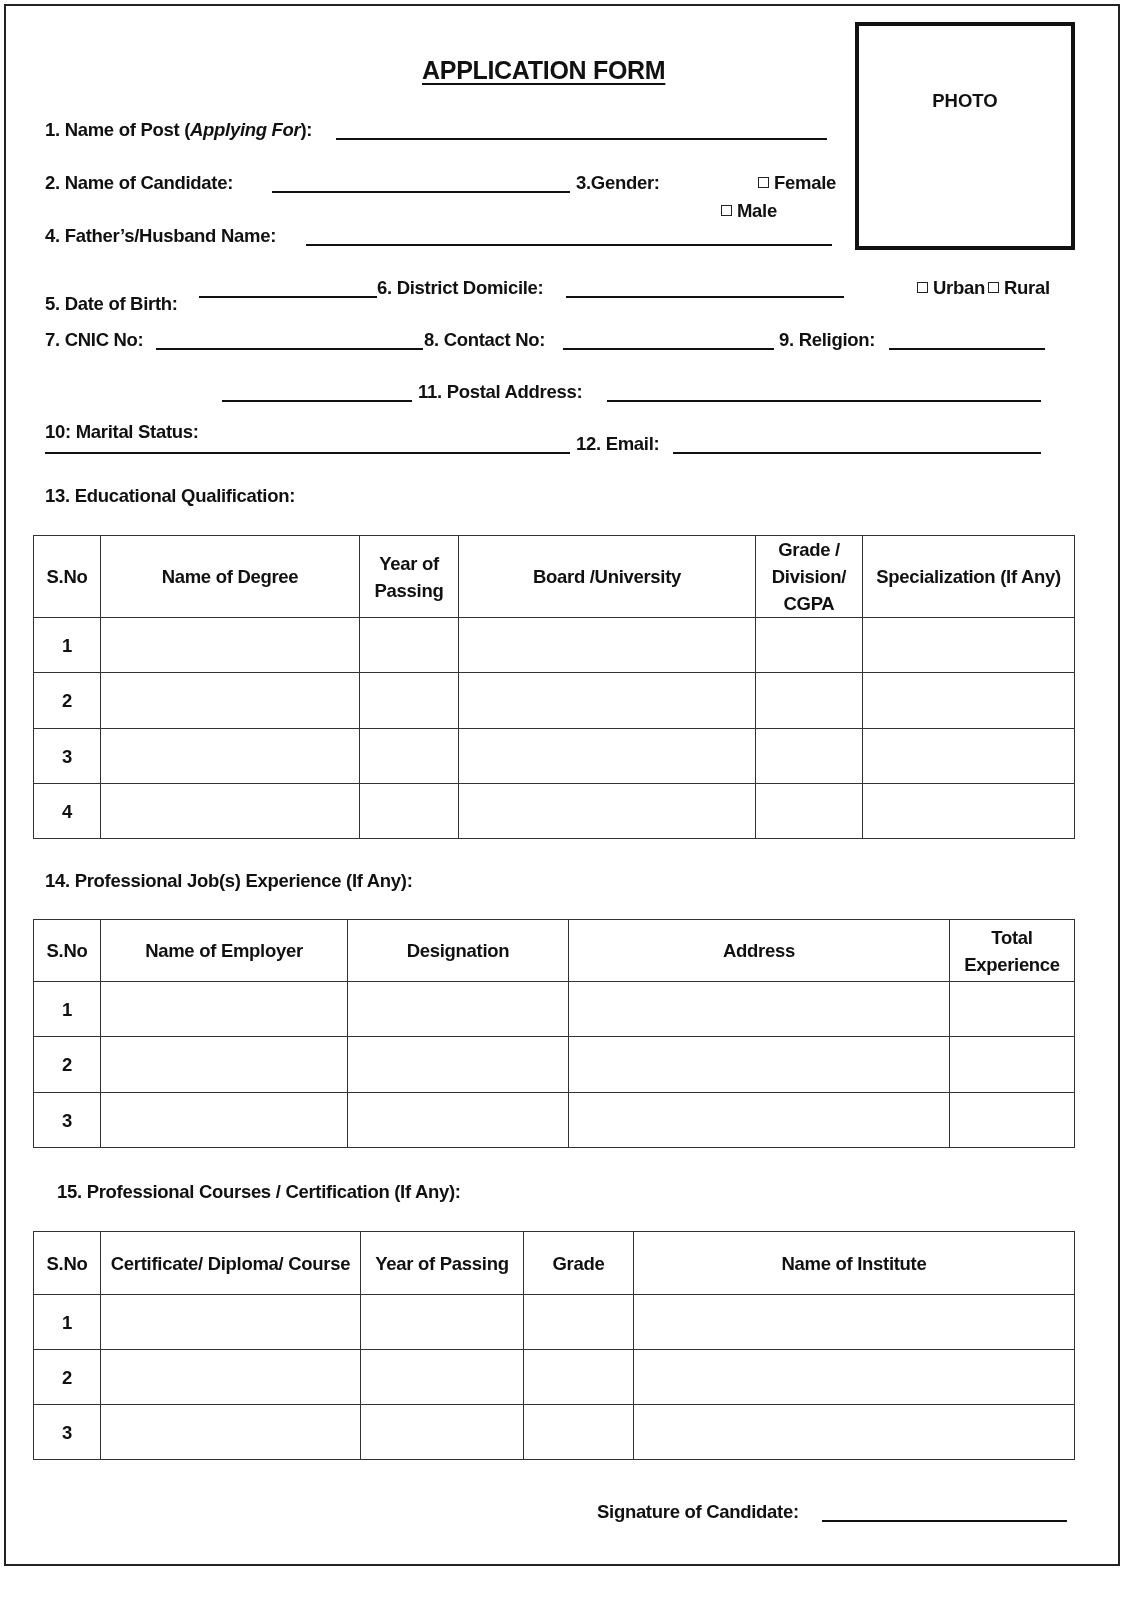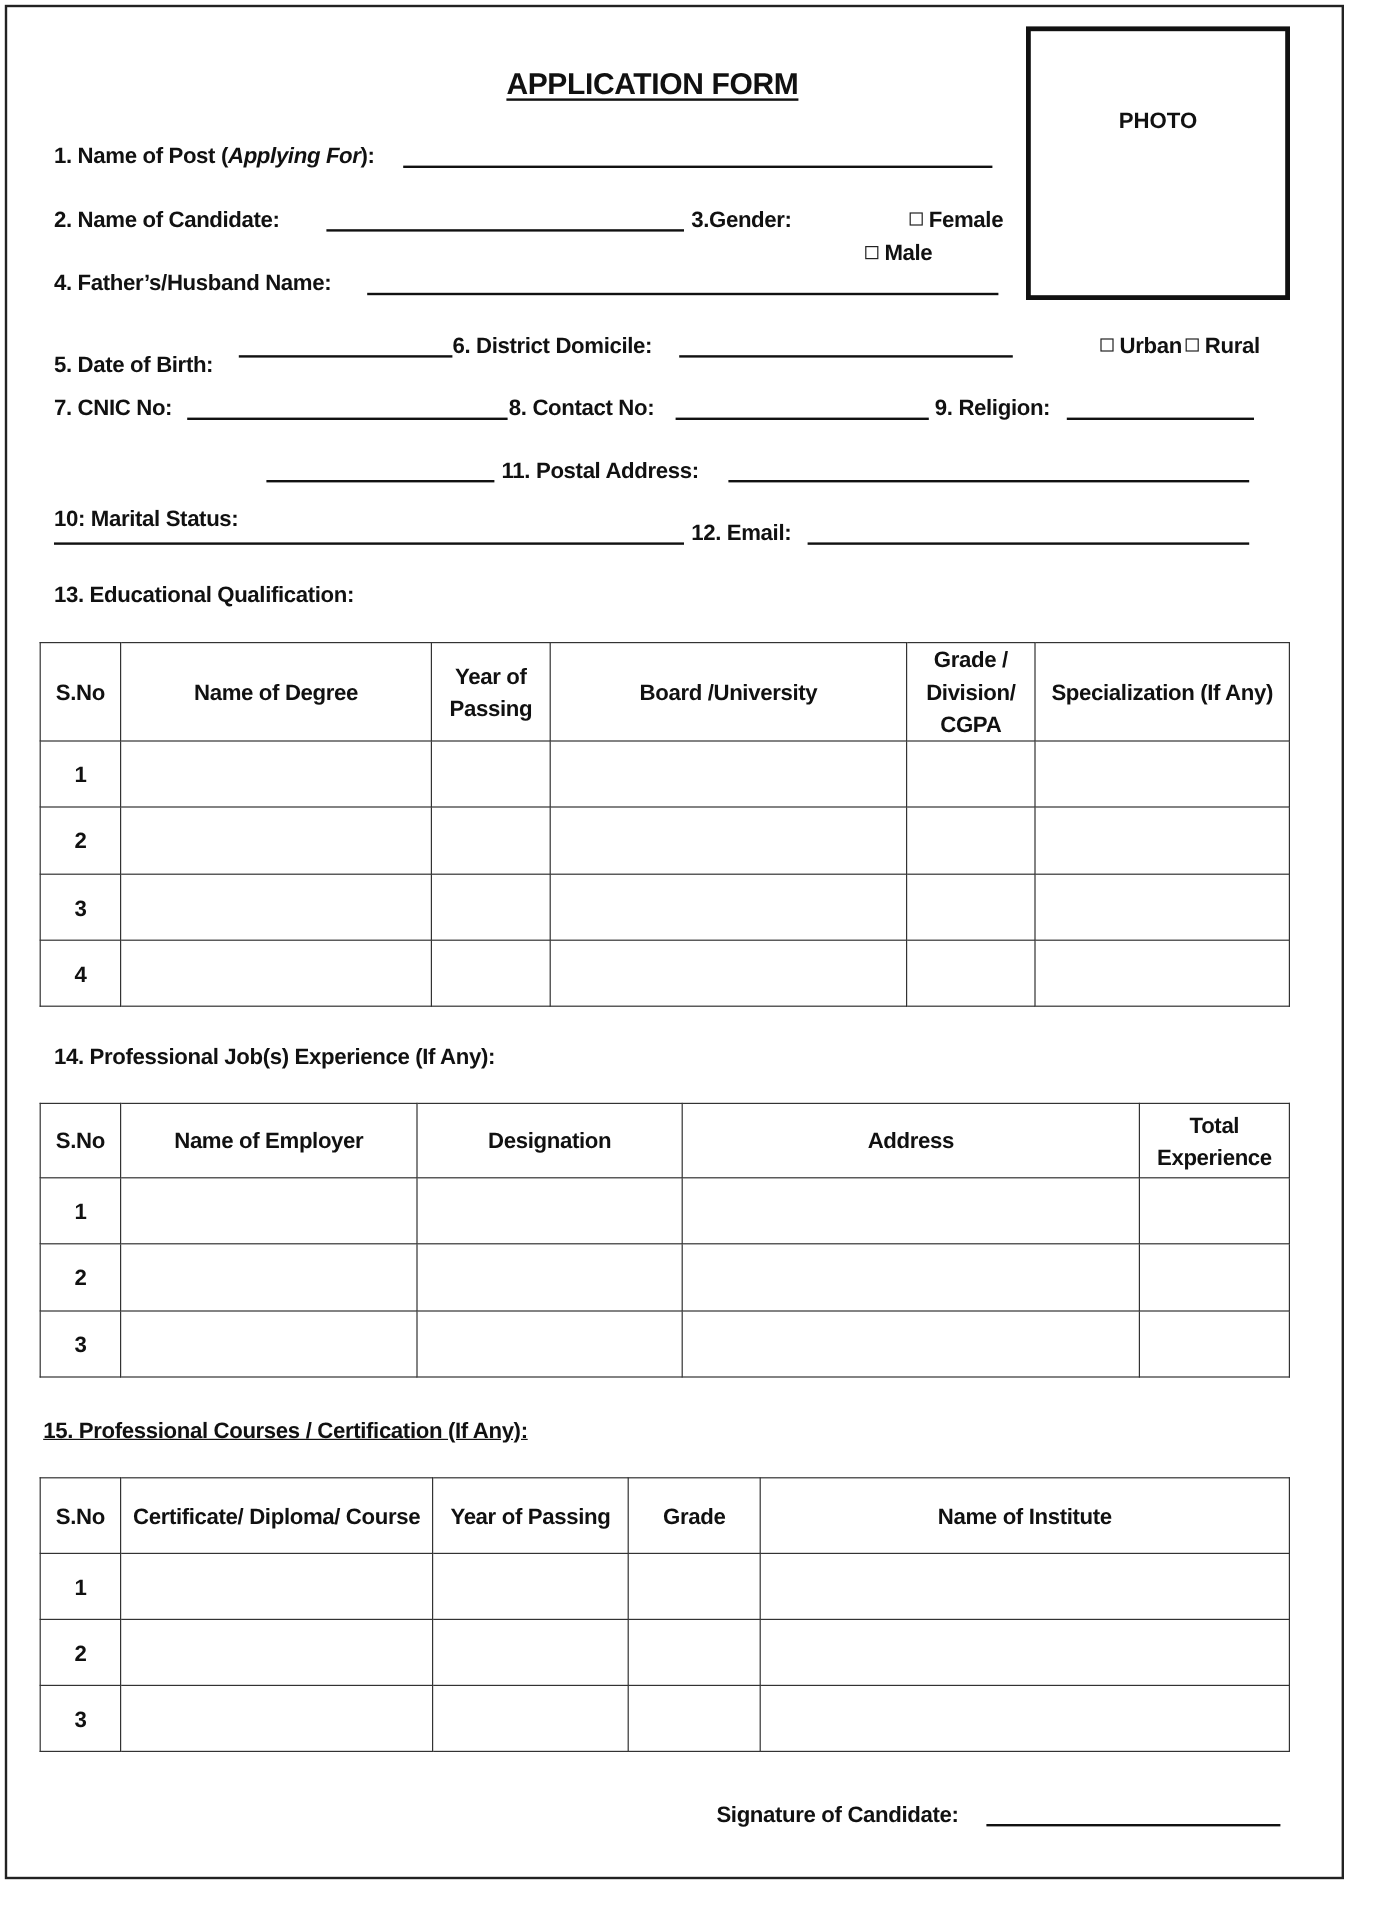--- a/index.html
+++ b/index.html
@@ -152,21 +152,21 @@
   <tr style="height:55px">
         <td>3</td>
         <td></td>
         <td></td>
         <td></td>
         <td></td>
       </tr>
 </tbody>
   </table>
 
-<div class="abs lbl" style="left:36px;top:1181px;text-decoration:underline;">15. Professional Courses / Certification (If Any):</div>
+<div class="abs lbl" style="left:57px;top:1181px;">15. Professional Courses / Certification (If Any):</div>
 <table class="grid" style="left:33px;top:1231px;width:1041px;">
   <colgroup>
       <col style="width:67px">
       <col style="width:260px">
       <col style="width:163px">
       <col style="width:110px">
       <col style="width:441px">
     </colgroup>
   <tbody>
       <tr style="height:63px">

